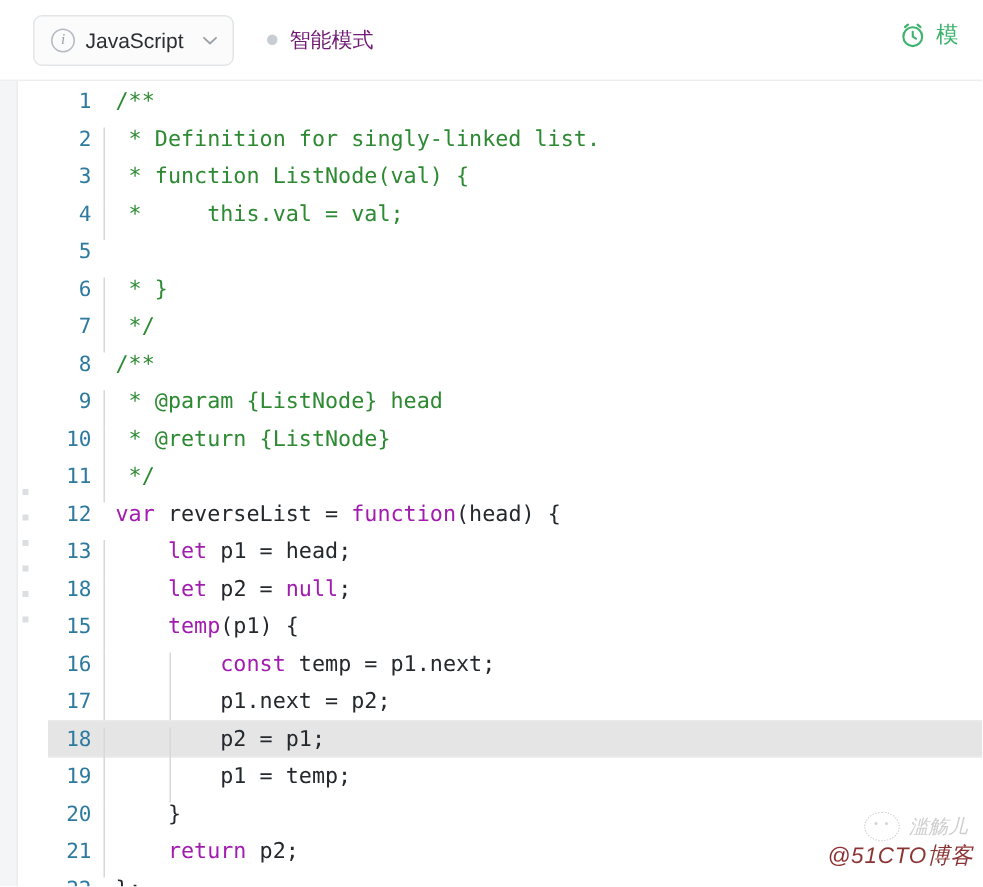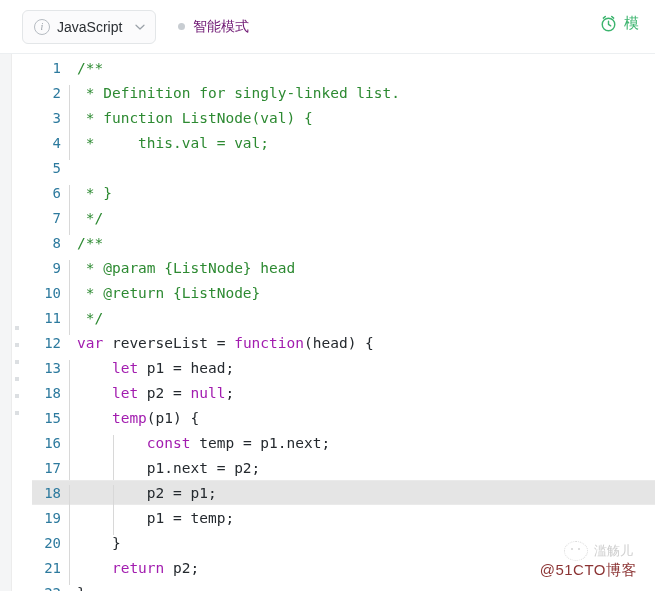--- a/index.html
+++ b/index.html
@@ -190,26 +190,27 @@
   .g1 { left: 1px; }
   .g2 { left: 45px; }
 
   .kw   { color: #a21caf; }
   .cmt  { color: #2d8a32; }
   .plain{ color: #24292e; }
 
   
   .watermark {
     position: absolute;
-    right: 16px;
+    right: 4px;
     bottom: 6px;
     width: 160px;
     height: 44px;
     pointer-events: none;
     opacity: 0.9;
+    font-style: italic;
   }
   .wm-top {
     position: absolute;
     right: 6px;
     top: 0;
     display: flex;
     align-items: center;
   }
   .wm-face {
     width: 22px; height: 18px;

